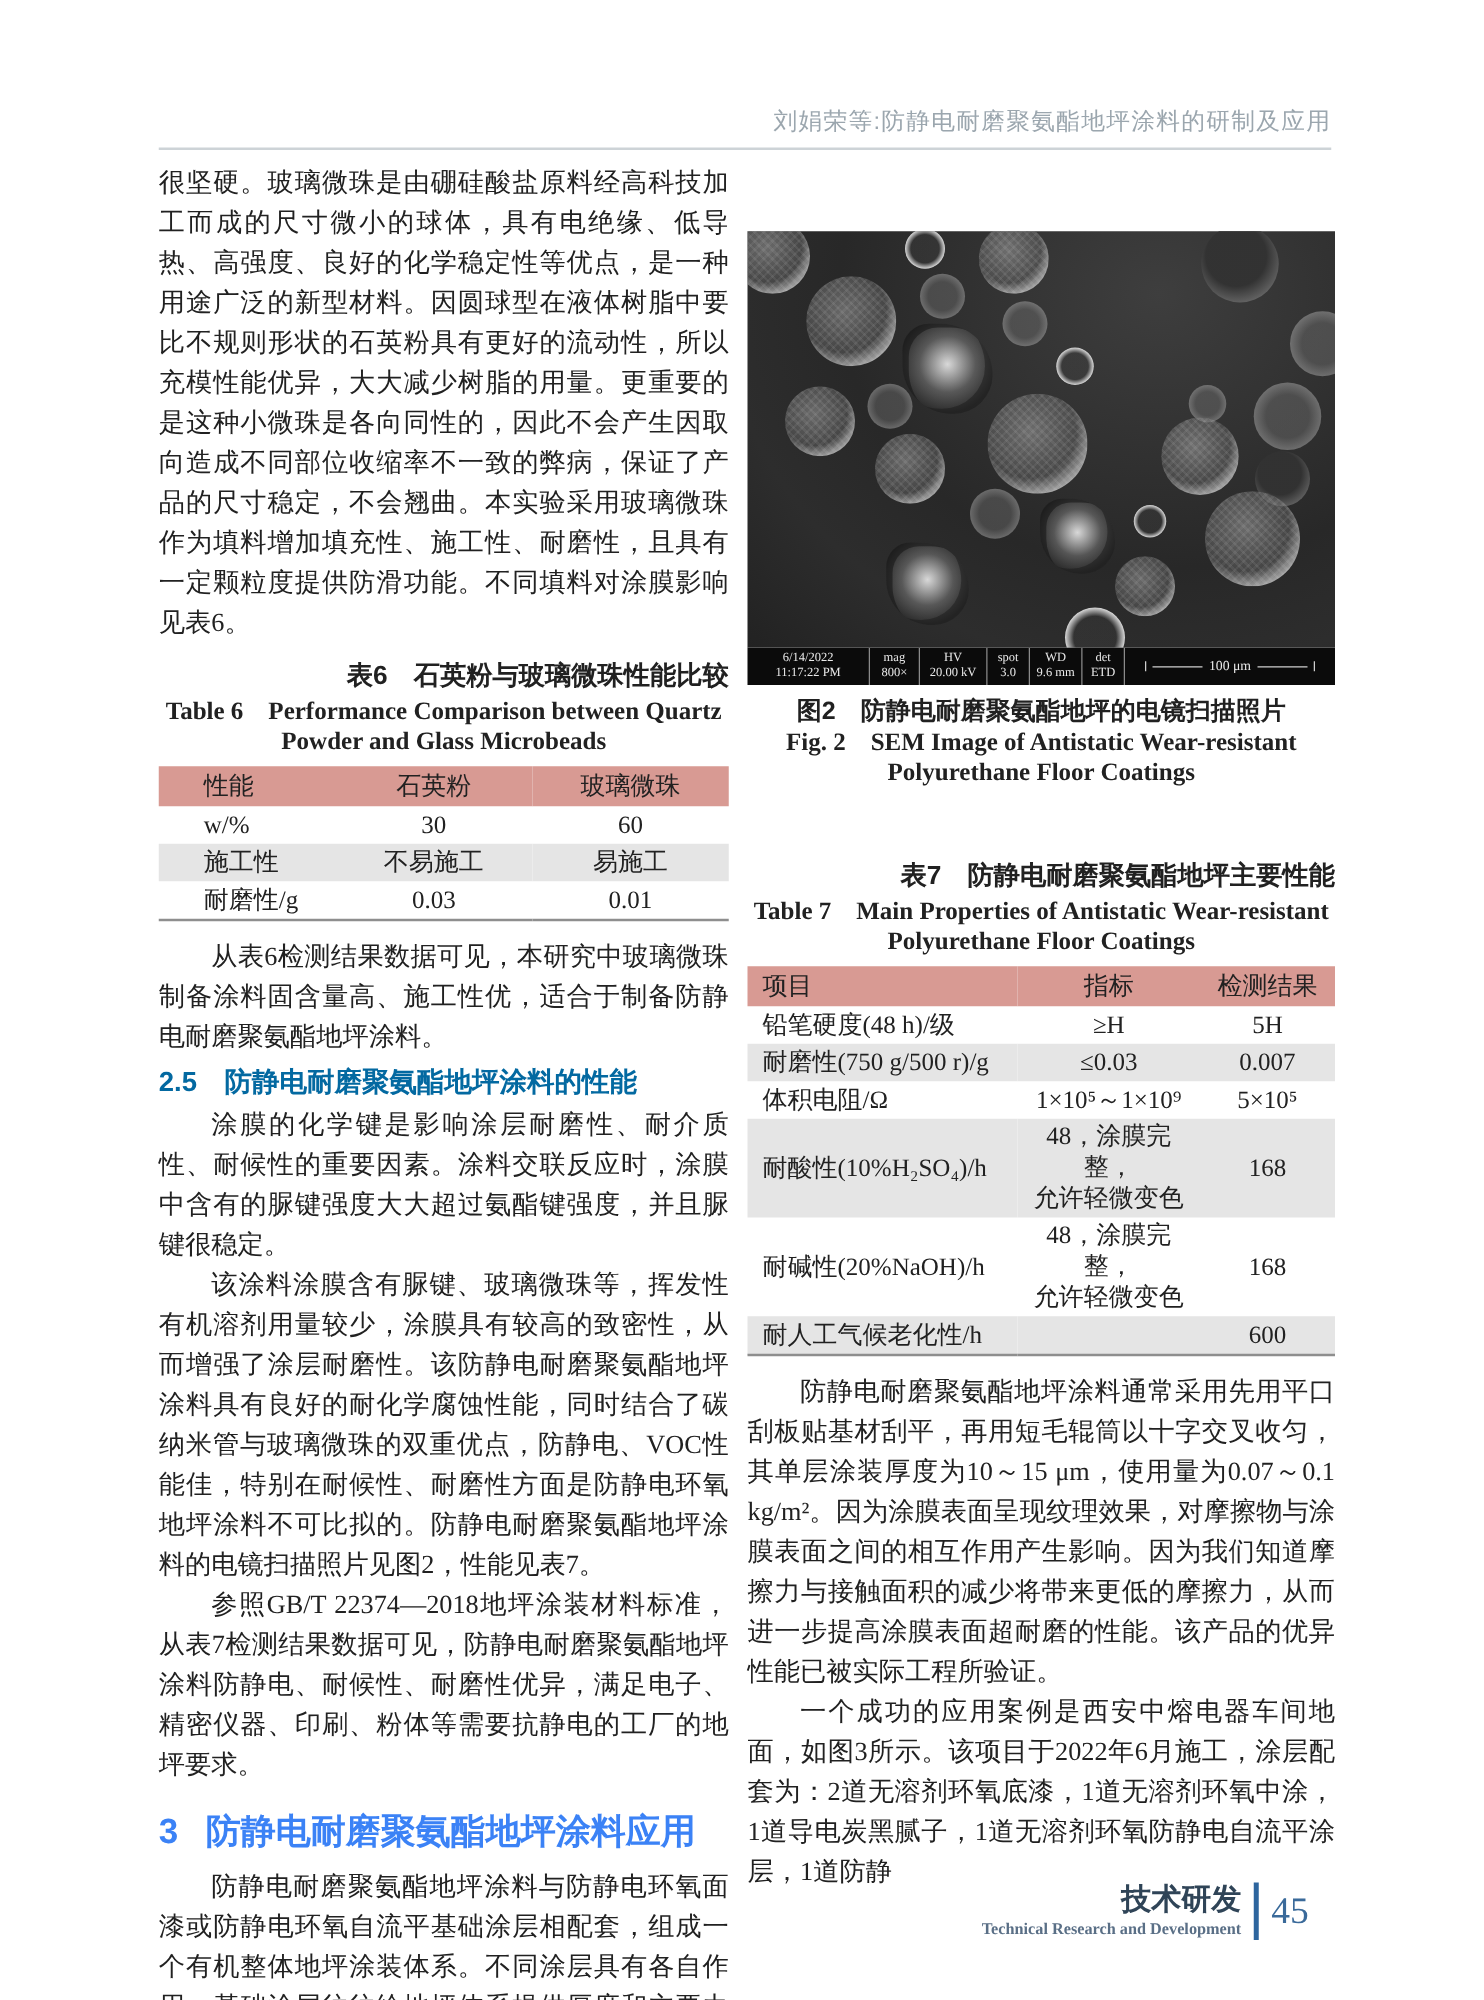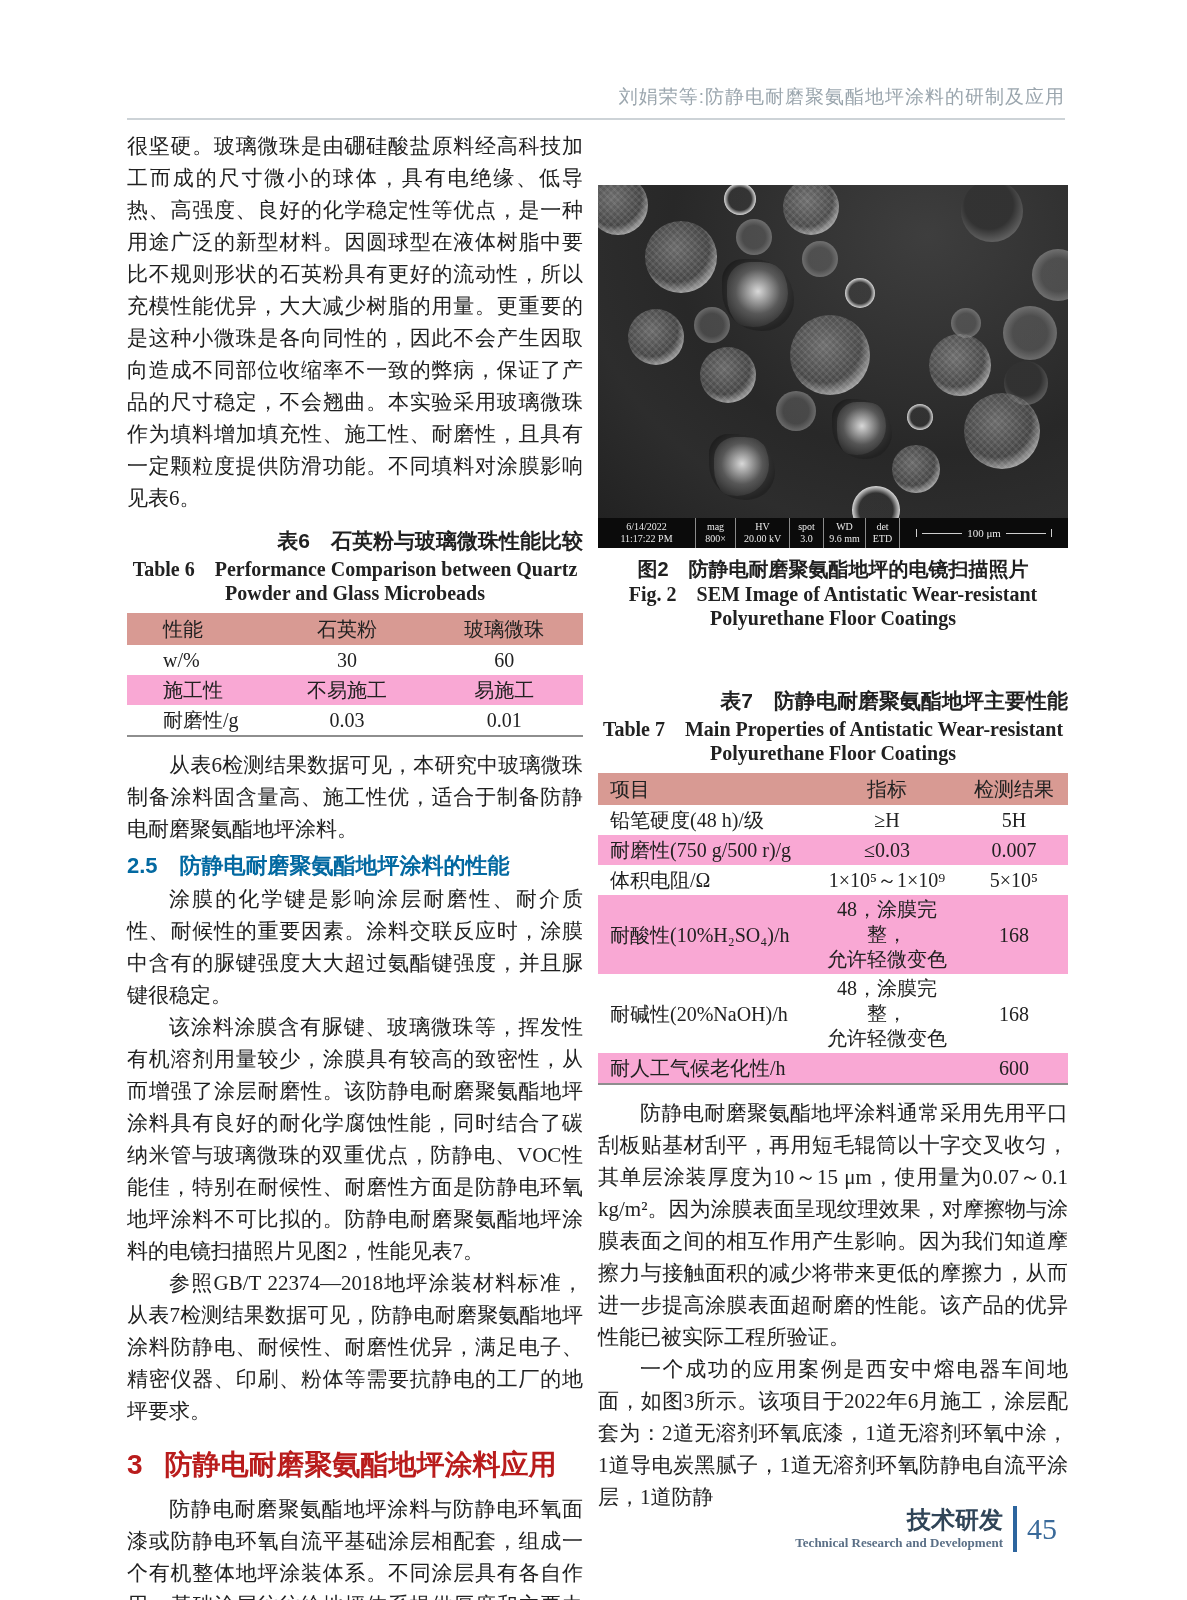--- a/index.html
+++ b/index.html
@@ -15,38 +15,38 @@
   .col{position:absolute;text-align:justify;}
   .col-left{left:127px;top:130px;width:456px;}
   .col-right{left:598px;top:185px;width:470px;}
   p.body-text{margin:0;font-size:21px;line-height:32px;text-indent:2em;}
   p.noindent{text-indent:0;}
 
   
   .sec-sub{margin:6px 0 2px 0;font-family:"Liberation Sans","DejaVu Sans",sans-serif;
     font-size:22px;font-weight:bold;color:#0369a1;line-height:30px;text-align:left;}
   .sec-main{margin:20px 0 10px 0;font-family:"Liberation Sans","DejaVu Sans",sans-serif;
-    font-size:28px;font-weight:bold;color:#b91c1c;line-height:36px;text-align:left;}
+    font-size:28px;font-weight:bold;color:#3b82f6;line-height:36px;text-align:left;}
   .sec-num{margin-right:22px;}
 
   
   .tbl-block{margin-top:14px;margin-bottom:12px;}
   .t7block{margin-top:58px;}
   .tbl-title-zh{text-align:right;font-family:"Liberation Sans","DejaVu Sans",sans-serif;
     font-weight:bold;font-size:21px;line-height:26px;margin-bottom:3px;}
   .tbl-title-en{text-align:center;font-weight:bold;font-size:20px;line-height:24px;margin-bottom:8px;}
   table.datatable{width:100%;border-collapse:collapse;font-size:20px;border-bottom:2px solid #8e8e8e;}
   table.datatable td,table.datatable th{font-weight:normal;padding:2px 4px;text-align:center;line-height:26px;}
   table.datatable td:first-child,table.datatable th:first-child{text-align:left;}
   .t6 th:first-child,.t6 td:first-child{padding-left:36px;width:31%;}
   .t6 th,.t6 td{height:26px;}
   .t7 th:first-child,.t7 td:first-child{padding-left:12px;width:46%;}
   .t7 td.mid{white-space:pre-line;line-height:25px;width:31%;}
   tr.row-head td,tr.row-head th{background:#d89a93;height:28px;}
-  tr.row-pink td{background:#f9a8d4;}
+  tr.row-pink td{background:#e5e5e5;}
   .t6 tr:nth-child(1) td:first-child{font-style:italic;}
 
   
   .sem-figure{margin:0;}
   .sem-canvas{position:relative;width:470px;height:333px;overflow:hidden;
     background:radial-gradient(ellipse at 70% 15%, #3e3e3e, #282828 55%, #2d2d2d 75%, #222 100%);}
   .sphere{position:absolute;border-radius:50%;}
   .s-mesh{background:
     repeating-linear-gradient(45deg, rgba(255,255,255,0.07) 0 2px, transparent 2px 5px),
     repeating-linear-gradient(-45deg, rgba(255,255,255,0.06) 0 2px, transparent 2px 5px),
@@ -71,21 +71,21 @@
   .slabel{font-size:11px;white-space:nowrap;}
 
   .sem-caption{margin-top:8px;text-align:center;}
   .cap-zh{font-family:"Liberation Sans","DejaVu Sans",sans-serif;font-weight:bold;font-size:20px;line-height:26px;}
   .cap-en{font-weight:bold;font-size:20px;line-height:24px;}
 
   
   .mt12{margin-top:12px;} .mt36{margin-top:36px;}
 
   
-  .footer{position:absolute;top:1506px;right:130px;display:flex;align-items:center;gap:10px;}
+  .footer{position:absolute;top:1506px;right:140px;display:flex;align-items:center;gap:10px;}
   .footer-text{text-align:right;}
   .footer-zh{font-family:"Liberation Sans","DejaVu Sans",sans-serif;font-weight:bold;
     font-size:24px;line-height:28px;color:#2f4457;}
   .footer-en{font-size:13px;font-weight:bold;color:#5a6f86;line-height:18px;}
   .footer-bar{width:4px;height:46px;background:#2d659e;}
   .footer-page{font-size:30px;color:#3a6a9a;}
 </style>
 </head>
 <body>
 

